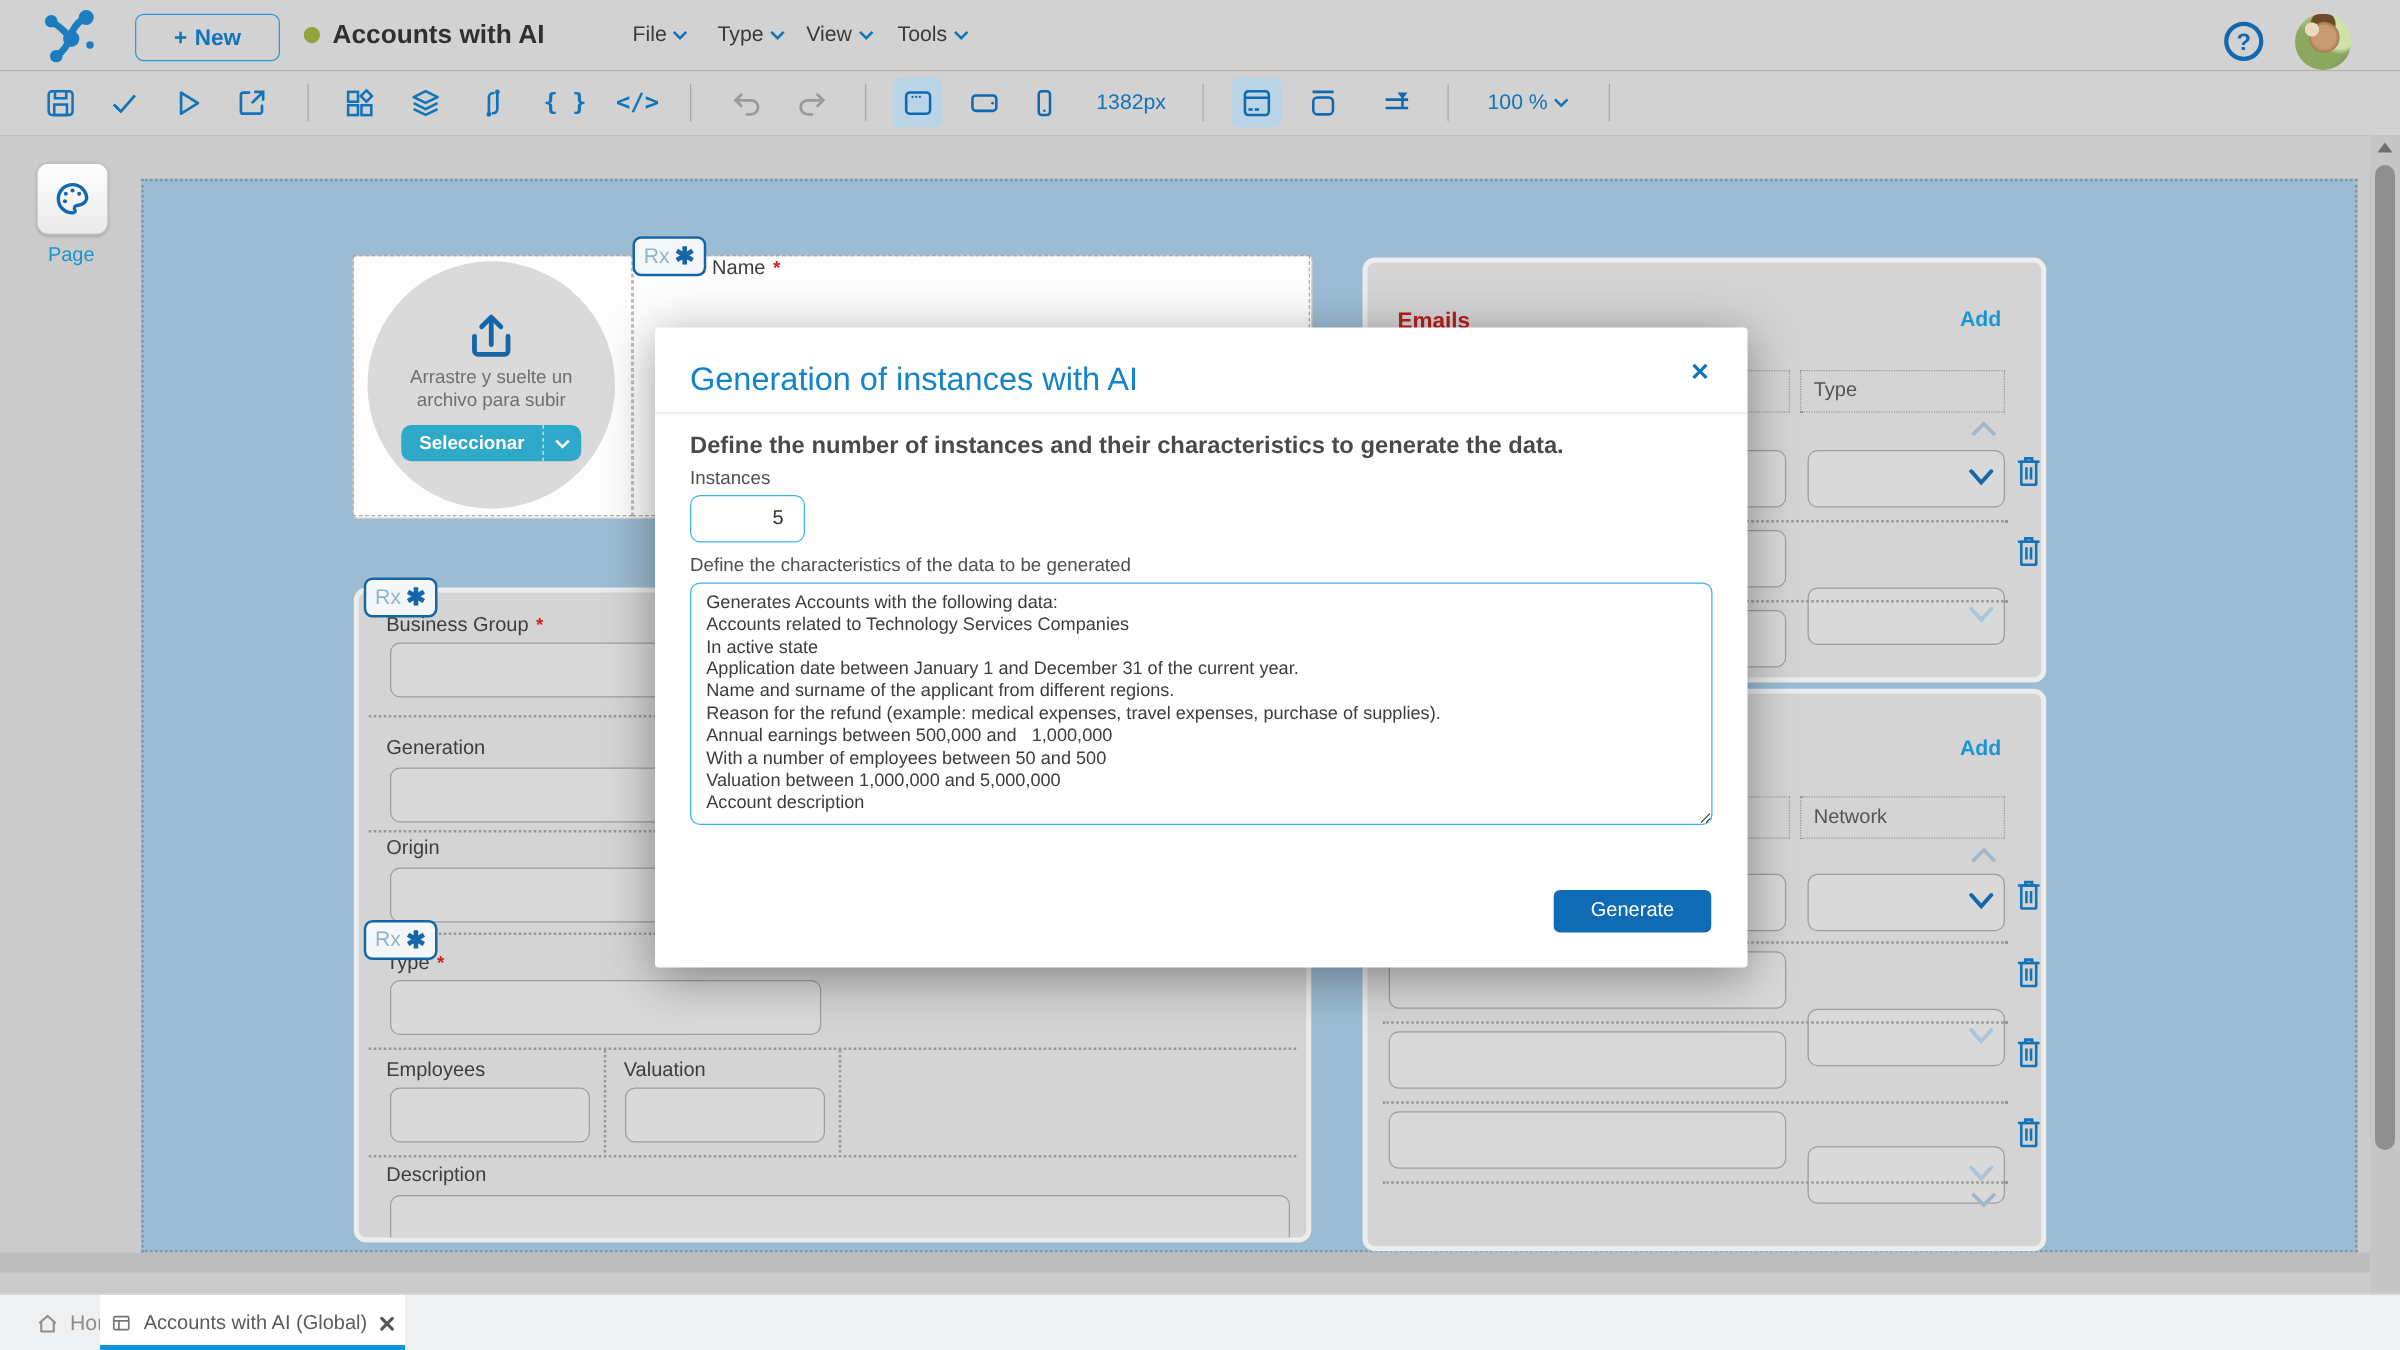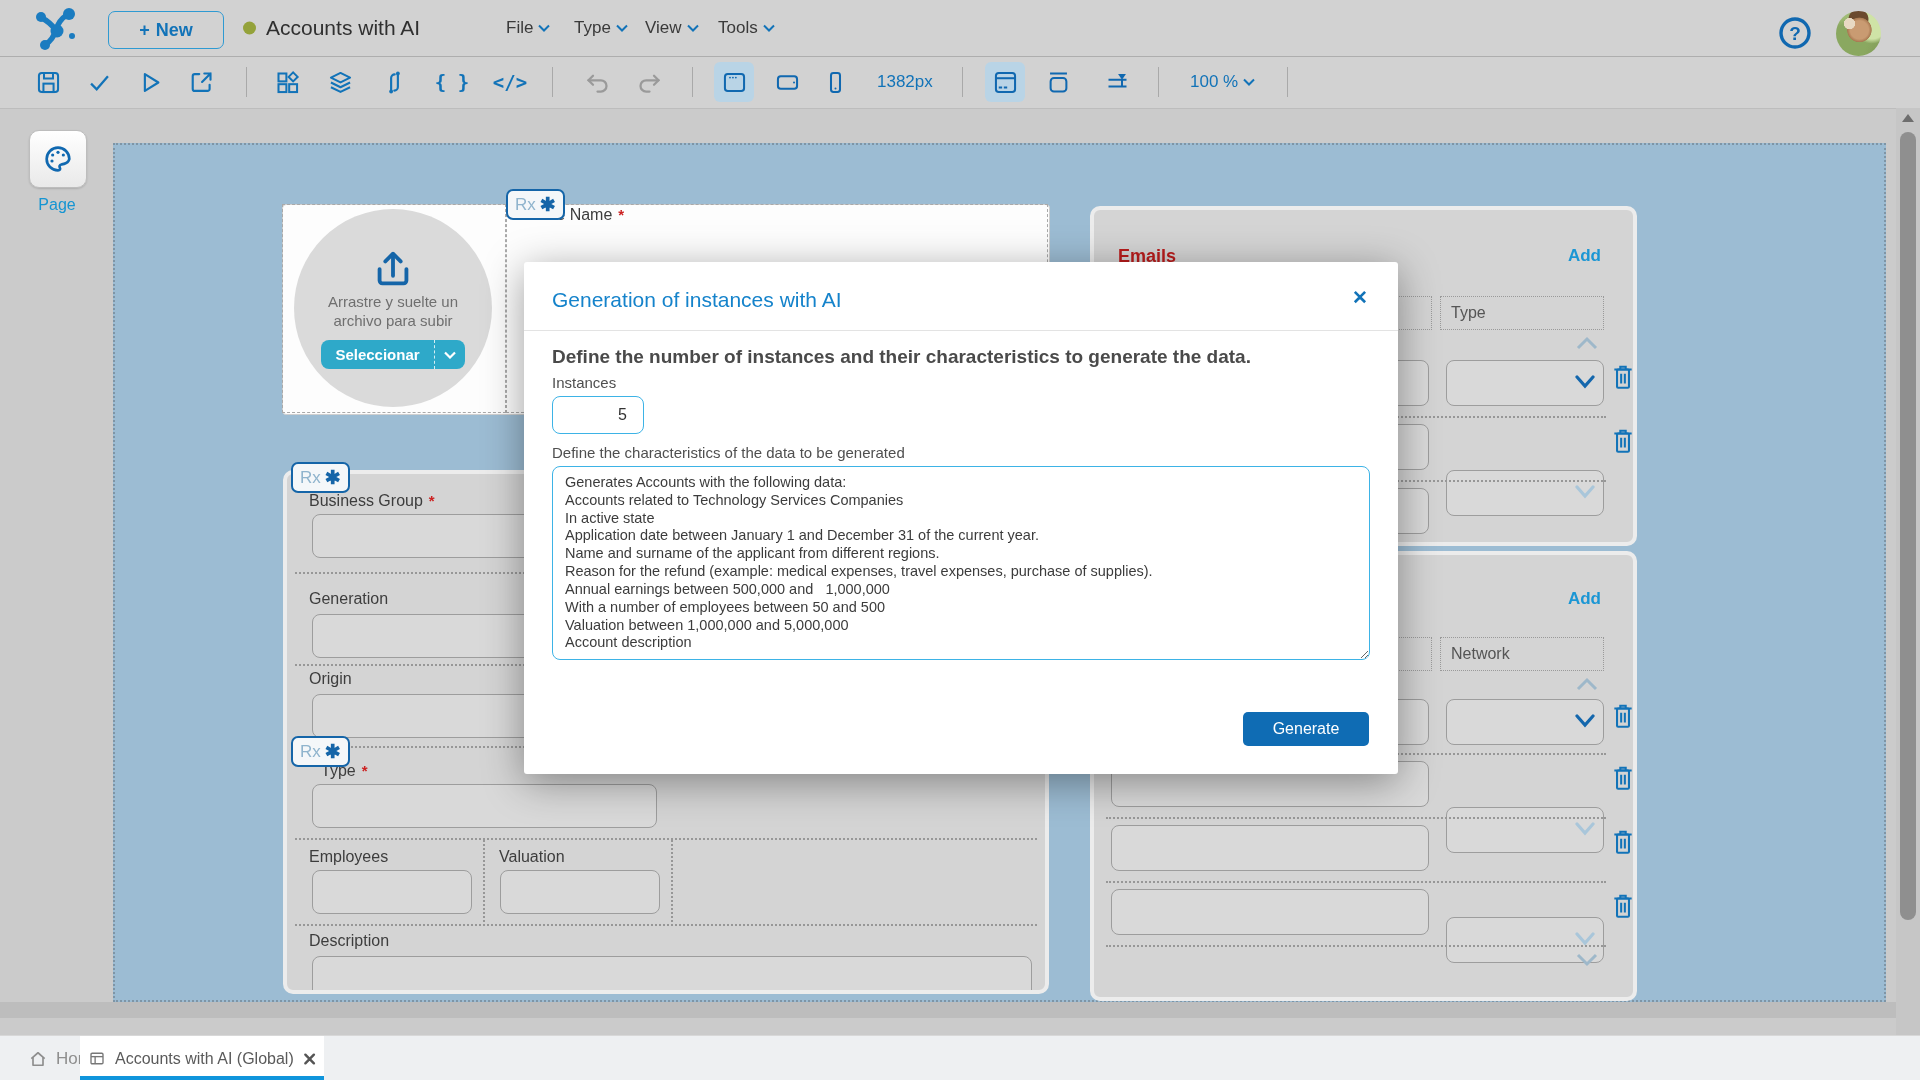--- a/index.html
+++ b/index.html
@@ -6,21 +6,21 @@
   body{width:1920px;height:1080px;overflow:hidden;position:relative;
        font-family:"Liberation Sans",sans-serif;background:#cbcbcb;color:#3c3c3c}
   .abs{position:absolute}
   svg{display:block}
   
   .header{left:0;top:0;width:1920px;height:56px;background:#d2d2d2;border-bottom:1px solid #aeaeae}
   .new-btn{left:108px;top:11px;width:114px;height:36px;border:1px solid #2f9ad2;border-radius:7px;
            display:flex;align-items:center;justify-content:center;gap:6px;color:#1273b8;
            font-weight:bold;font-size:18px;cursor:pointer;background:transparent}
   .status-dot{left:243px;top:28px;width:13px;height:13px;border-radius:50%;background:#94a23a;transform:translateY(-50%)}
-  .app-title{left:266px;top:28px;transform:translateY(-50%);font-size:21px;font-weight:normal;color:#303030}
+  .app-title{left:266px;top:28px;transform:translateY(-50%);font-size:21px;font-weight:bold;color:#303030}
   .menu-item{top:28px;transform:translateY(-50%);display:flex;align-items:center;gap:5px;
              font-size:17px;color:#3a3a3a;cursor:pointer}
   
   .toolbar{left:0;top:57px;width:1920px;height:51px;background:#d2d2d2;border-bottom:1px solid #bdbdbd}
   .tbtn{top:25px;transform:translate(-50%,-50%);width:40px;height:40px;display:flex;align-items:center;
         justify-content:center;cursor:pointer;border-radius:6px}
   .tbtn.active{background:#b9d4e6}
   .tsep{top:10px;width:1px;height:30px;background:#a9a9a9}
   .ttext{top:25px;transform:translateY(-50%);color:#1273b8;font-size:17px}
   .glyph{color:#1273b8;font-weight:bold;font-size:19px;font-family:"DejaVu Sans Mono",monospace}
@@ -44,21 +44,21 @@
   .rx-badge{display:flex;align-items:center;gap:4px;padding:2px 7px;background:#f4f7f9;
             border:2px solid #1565a8;border-radius:7px;font-size:17px;color:#8fb4cd;z-index:5}
   .rx-badge .ast{color:#1565a8;font-size:19px;font-weight:bold}
   .add-link{color:#1b96d4;font-weight:bold;font-size:17px;cursor:pointer}
   .hdr-cell{border:1px dotted #9a9a9a;box-sizing:border-box;display:flex;align-items:center;
             padding-left:10px;color:#555;font-size:16px;background:transparent}
   .selbox{background:#d9d9d9;border:1px solid #9d9d9d;border-radius:8px;box-sizing:border-box;position:relative}
   
   .modal{left:524px;top:262px;width:874px;height:512px;background:#ffffff;border-radius:3px;
          box-shadow:0 8px 40px rgba(0,0,0,.38);z-index:20}
-  .modal-title{left:28px;top:26px;font-size:21px;color:#1583cb}
+  .modal-title{left:28px;top:26px;font-size:26px;color:#1583cb}
   .modal-close{right:30px;top:24px;color:#1273b8;font-size:19px;font-weight:bold;cursor:pointer}
   .modal-hr{left:0;top:68px;width:874px;height:0;border-top:1px solid #e3e3e3}
   .modal-heading{left:28px;top:84px;font-size:19px;font-weight:bold;color:#4a4a4a}
   .modal-sublabel{left:28px;font-size:15px;color:#4f4f4f}
   .inst-input{left:28px;top:134px;width:92px;height:38px;border:1px solid #3db3e6;border-radius:8px;
               box-sizing:border-box;font-size:16px;color:#333;text-align:right;padding-right:16px;outline:none;
               font-family:"Liberation Sans",sans-serif}
   .char-area{left:28px;top:204px;width:818px;height:194px;border:1px solid #3db3e6;border-radius:8px;
              box-sizing:border-box;font-size:14.5px;line-height:1.23;color:#3c3c3c;padding:7px 12px;
              resize:both;outline:none;font-family:"Liberation Sans",sans-serif;overflow-y:scroll}
@@ -332,21 +332,21 @@
   <div class="abs dot-hr" style="left:8px;top:98px;width:742px"></div>
 
   <div class="abs field-label" style="left:22px;top:116px">Generation</div>
   <div class="abs ginput" style="left:25px;top:140px;width:345px;height:44px"></div>
   <div class="abs dot-hr" style="left:8px;top:190px;width:742px"></div>
 
   <div class="abs field-label" style="left:22px;top:196px">Origin</div>
   <div class="abs ginput" style="left:25px;top:220px;width:345px;height:44px"></div>
   <div class="abs dot-hr" style="left:8px;top:272px;width:742px"></div>
 
-  <div class="abs field-label" style="left:34px;top:288px">
+  <div class="abs field-label" style="left:22px;top:288px">
     <span>Type</span><span class="req">*</span>
   </div>
   <div class="abs ginput" style="left:25px;top:310px;width:345px;height:44px"></div>
   <div class="abs dot-hr" style="left:8px;top:364px;width:742px"></div>
 
   <div class="abs field-label" style="left:22px;top:374px">Employees</div>
   <div class="abs ginput" style="left:25px;top:396px;width:160px;height:44px"></div>
   <div class="abs dot-vr" style="left:196px;top:366px;height:82px"></div>
   <div class="abs field-label" style="left:212px;top:374px">Valuation</div>
   <div class="abs ginput" style="left:213px;top:396px;width:160px;height:44px"></div>

